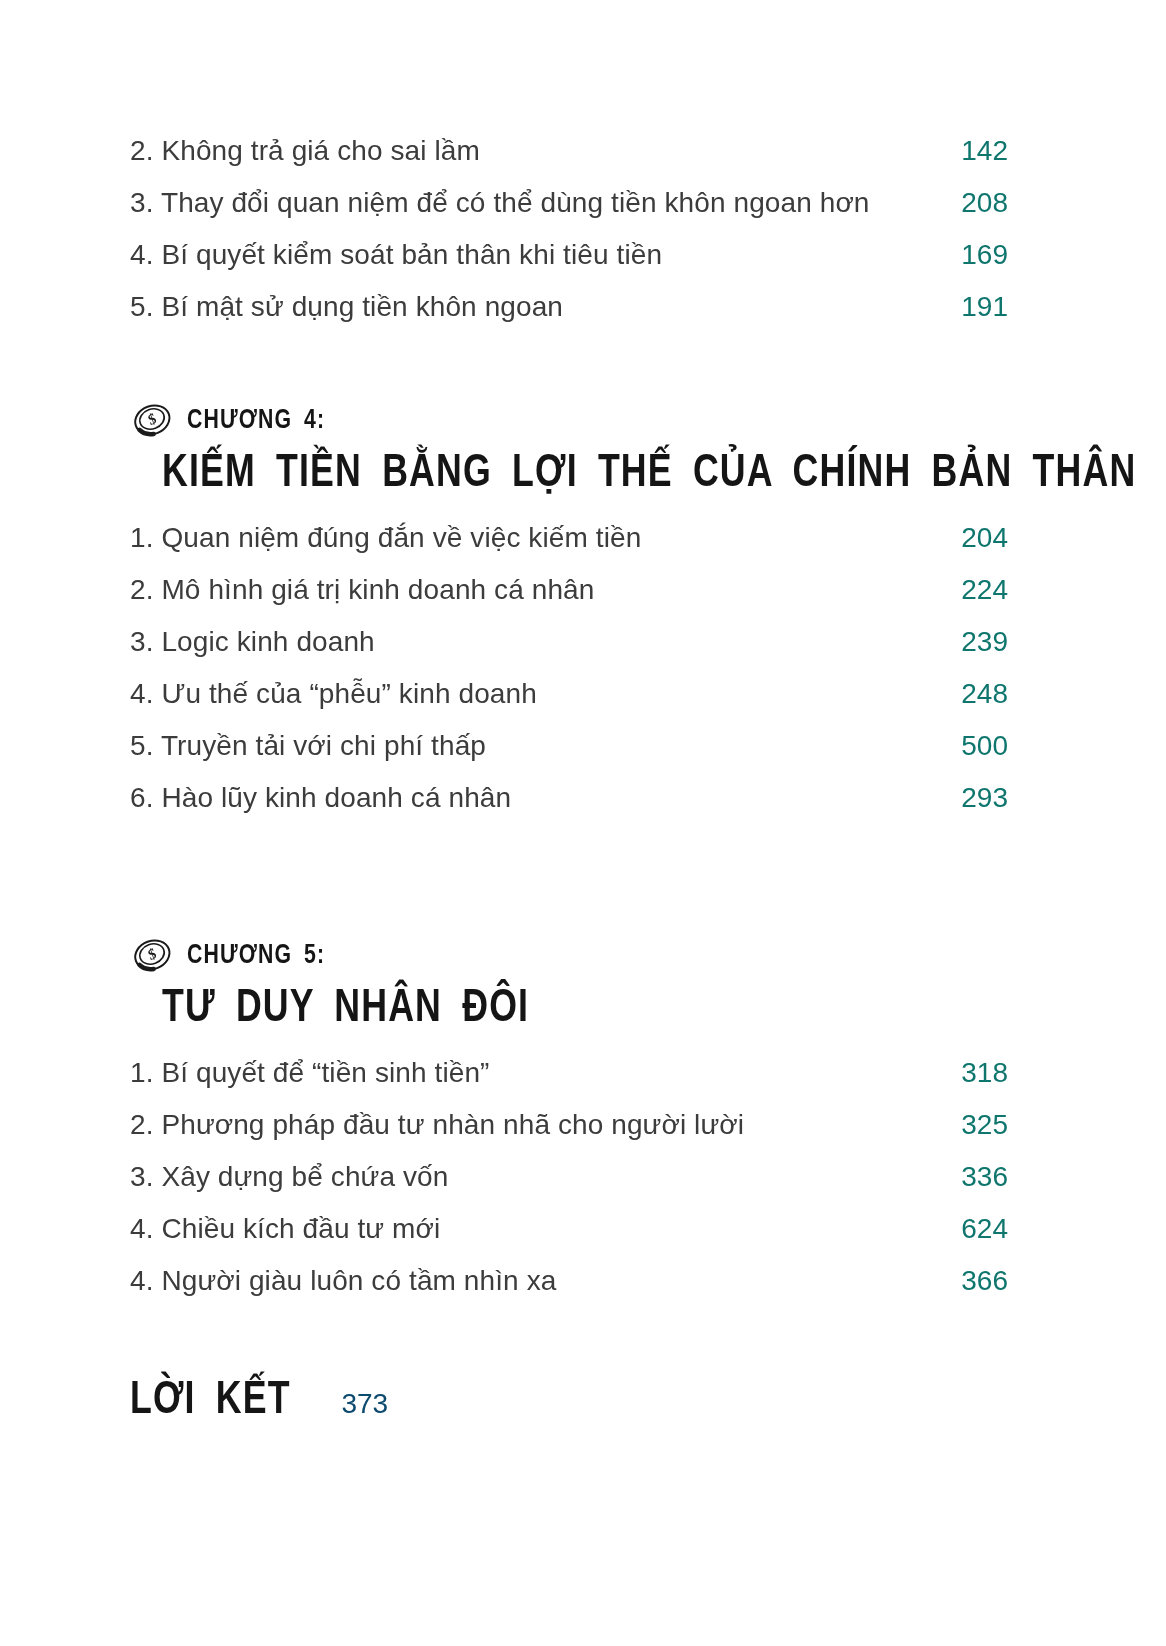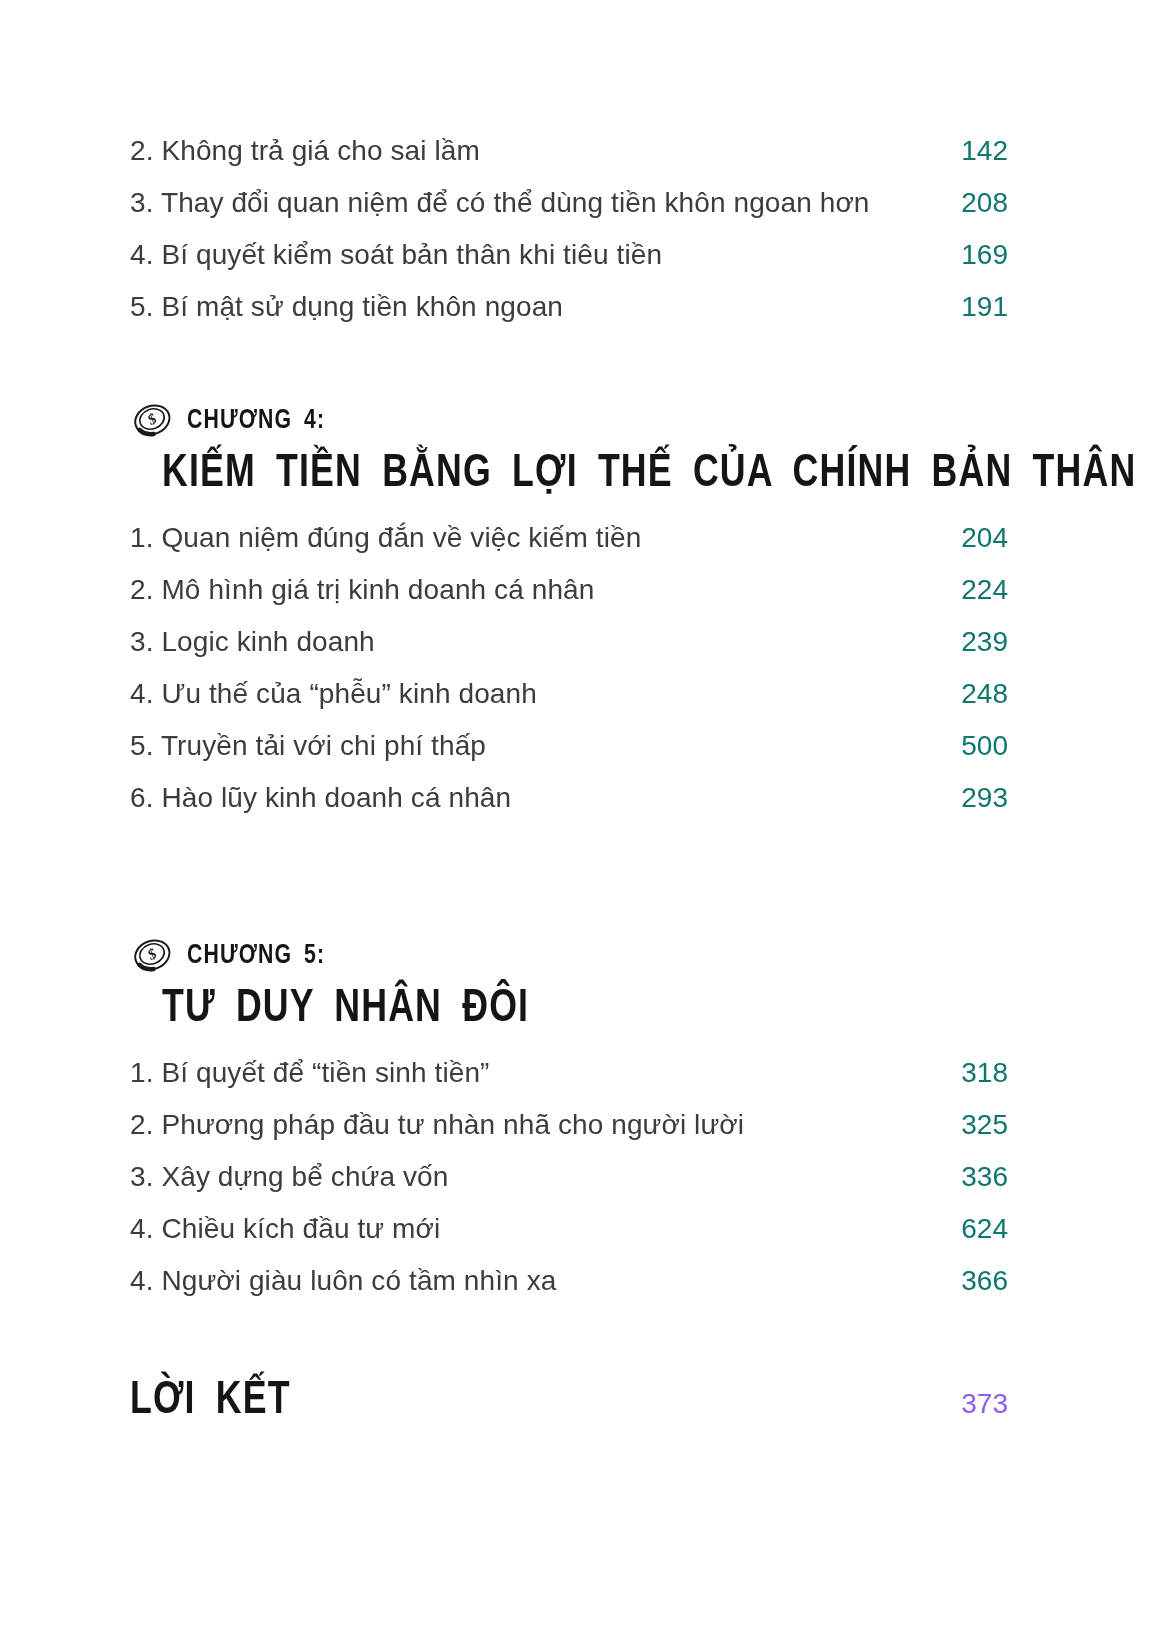--- a/index.html
+++ b/index.html
@@ -47,25 +47,24 @@
     color: #151515;
     letter-spacing: 1.5px;
   }
   .kicker { font-size: 28px; word-spacing: 6px; }
   .chapter-title-line { margin-top: 2px; margin-bottom: 26px; margin-left: 32px; }
   .chapter-title { font-size: 47px; line-height: 50px; word-spacing: 12px; }
 
   .ending-block {
     margin-top: 74px;
     display: flex;
-    justify-content: space-between;
     align-items: baseline;
   }
   .ending-title { font-size: 47px; line-height: 52px; word-spacing: 12px; }
-  .ending-num { font-size: 28px; color: #8b5cf6; }
+  .ending-num { font-size: 28px; color: #0c4a6e; }
 </style>
 </head>
 <body>
 
 <div class="page">
 
   <div class="toc-rows">
   <div class="toc-row">
     <span class="label">2. Không trả giá cho sai lầm</span>
     <span class="num">142</span>

